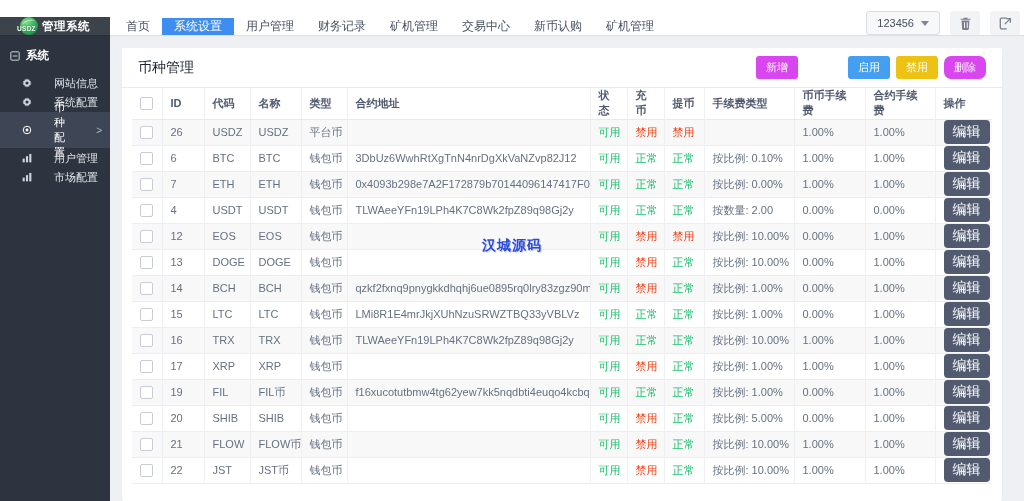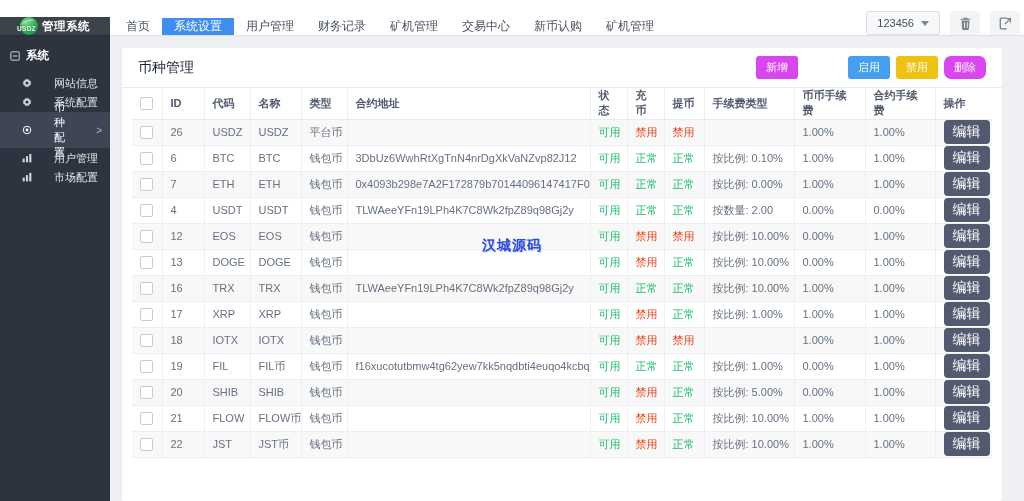--- a/index.html
+++ b/index.html
@@ -284,20 +284,50 @@
                 <td class="t-green">可用</td>
                 <td class="t-red">禁用</td>
                 <td class="t-green">正常</td>
                 <td>按比例: 10.00%</td>
                 <td>0.00%</td>
                 <td>1.00%</td>
                 <td><button class="edit-btn">编辑</button></td>
               </tr>
               <tr>
                 <td><span class="cb"></span></td>
+                <td>14</td>
+                <td>BCH</td>
+                <td>BCH</td>
+                <td>钱包币</td>
+                <td>qzkf2fxnq9pnygkkdhqhj6ue0895rq0lry83zgz90m</td>
+                <td class="t-green">可用</td>
+                <td class="t-red">禁用</td>
+                <td class="t-green">正常</td>
+                <td>按比例: 1.00%</td>
+                <td>0.00%</td>
+                <td>1.00%</td>
+                <td><button class="edit-btn">编辑</button></td>
+              </tr>
+              <tr>
+                <td><span class="cb"></span></td>
+                <td>15</td>
+                <td>LTC</td>
+                <td>LTC</td>
+                <td>钱包币</td>
+                <td>LMi8R1E4mrJkjXUhNzuSRWZTBQ33yVBLVz</td>
+                <td class="t-green">可用</td>
+                <td class="t-green">正常</td>
+                <td class="t-green">正常</td>
+                <td>按比例: 1.00%</td>
+                <td>0.00%</td>
+                <td>1.00%</td>
+                <td><button class="edit-btn">编辑</button></td>
+              </tr>
+              <tr>
+                <td><span class="cb"></span></td>
                 <td>16</td>
                 <td>TRX</td>
                 <td>TRX</td>
                 <td>钱包币</td>
                 <td>TLWAeeYFn19LPh4K7C8Wk2fpZ89q98Gj2y</td>
                 <td class="t-green">可用</td>
                 <td class="t-green">正常</td>
                 <td class="t-green">正常</td>
                 <td>按比例: 10.00%</td>
                 <td>1.00%</td>
@@ -308,35 +338,20 @@
                 <td><span class="cb"></span></td>
                 <td>17</td>
                 <td>XRP</td>
                 <td>XRP</td>
                 <td>钱包币</td>
                 <td></td>
                 <td class="t-green">可用</td>
                 <td class="t-red">禁用</td>
                 <td class="t-green">正常</td>
                 <td>按比例: 1.00%</td>
-                <td>1.00%</td>
-                <td>1.00%</td>
-                <td><button class="edit-btn">编辑</button></td>
-              </tr>
-              <tr>
-                <td><span class="cb"></span></td>
-                <td>18</td>
-                <td>IOTX</td>
-                <td>IOTX</td>
-                <td>钱包币</td>
-                <td></td>
-                <td class="t-green">可用</td>
-                <td class="t-red">禁用</td>
-                <td class="t-red">禁用</td>
-                <td></td>
                 <td>1.00%</td>
                 <td>1.00%</td>
                 <td><button class="edit-btn">编辑</button></td>
               </tr>
               <tr>
                 <td><span class="cb"></span></td>
                 <td>19</td>
                 <td>FIL</td>
                 <td>FIL币</td>
                 <td>钱包币</td>

